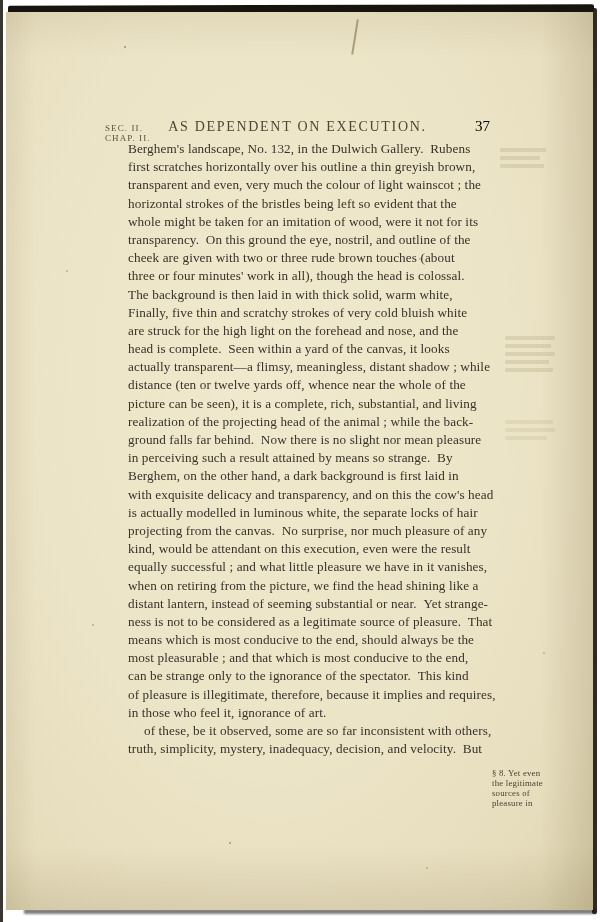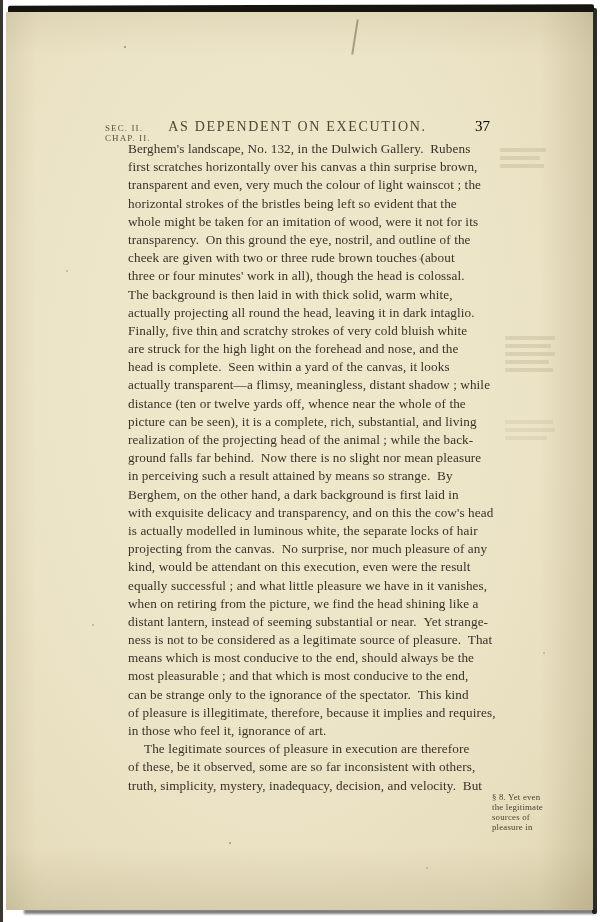--- a/index.html
+++ b/index.html
@@ -69,21 +69,21 @@
     font-size:13.2px; color:#38322a;margin-left:23px;
   }
   .para .line {
     white-space:nowrap; height:18.2px; line-height:18.2px;
     letter-spacing:.1px;
   }
   .para.indent .line:first-child { text-indent:16px; }
 
   
   .sidenote {
-    position:absolute; left:492px; top:792px; width:64px;
+    position:absolute; left:492px; top:768px; width:64px;
     font-size:8.8px; line-height:10px; color:#4b4433; letter-spacing:.2px;
   }
 </style>
 </head>
 <body>
 
 <div class="stage">
 
   <div class="scan-edge edge-top"></div>
   <div class="scan-edge edge-left"></div>
@@ -115,29 +115,28 @@
 
   <div class="header">
     <span class="sec-label">SEC. II. CHAP. II.</span>
     <span class="running-title">AS DEPENDENT ON EXECUTION.</span>
     <span class="page-number">37</span>
   </div>
 
   <div class="body-text">
     <div class="para">
         <div class="line">Berghem's landscape, No. 132, in the Dulwich Gallery. Rubens</div>
-        <div class="line">first scratches horizontally over his canvas a thin surprise brown,</div>
+        <div class="line">first scratches horizontally over his outline a thin greyish brown,</div>
         <div class="line">transparent and even, very much the colour of light wainscot ; the</div>
         <div class="line">horizontal strokes of the bristles being left so evident that the</div>
         <div class="line">whole might be taken for an imitation of wood, were it not for its</div>
         <div class="line">transparency. On this ground the eye, nostril, and outline of the</div>
         <div class="line">cheek are given with two or three rude brown touches (about</div>
         <div class="line">three or four minutes' work in all), though the head is colossal.</div>
         <div class="line">The background is then laid in with thick solid, warm white,</div>
-        <div class="line">actually projecting all round the head, leaving it in dark intaglio.</div>
         <div class="line">Finally, five thin and scratchy strokes of very cold bluish white</div>
         <div class="line">are struck for the high light on the forehead and nose, and the</div>
         <div class="line">head is complete. Seen within a yard of the canvas, it looks</div>
         <div class="line">actually transparent—a flimsy, meaningless, distant shadow ; while</div>
         <div class="line">distance (ten or twelve yards off, whence near the whole of the</div>
         <div class="line">picture can be seen), it is a complete, rich, substantial, and living</div>
         <div class="line">realization of the projecting head of the animal ; while the back-</div>
         <div class="line">ground falls far behind. Now there is no slight nor mean pleasure</div>
         <div class="line">in perceiving such a result attained by means so strange. By</div>
         <div class="line">Berghem, on the other hand, a dark background is first laid in</div>
@@ -149,21 +148,20 @@
         <div class="line">when on retiring from the picture, we find the head shining like a</div>
         <div class="line">distant lantern, instead of seeming substantial or near. Yet strange-</div>
         <div class="line">ness is not to be considered as a legitimate source of pleasure. That</div>
         <div class="line">means which is most conducive to the end, should always be the</div>
         <div class="line">most pleasurable ; and that which is most conducive to the end,</div>
         <div class="line">can be strange only to the ignorance of the spectator. This kind</div>
         <div class="line">of pleasure is illegitimate, therefore, because it implies and requires,</div>
         <div class="line last">in those who feel it, ignorance of art.</div>
       </div>
     <div class="para indent">
-        <div class="line">The legitimate sources of pleasure in execution are therefore</div>
         <div class="line last">of these, be it observed, some are so far inconsistent with others,</div>
         <div class="line">truth, simplicity, mystery, inadequacy, decision, and velocity. But</div>
       </div>
   </div>
 
   <div class="sidenote">
       <div class="line">§ 8. Yet even</div>
       <div class="line">the legitimate</div>
       <div class="line">sources of</div>
       <div class="line last">pleasure in</div>

